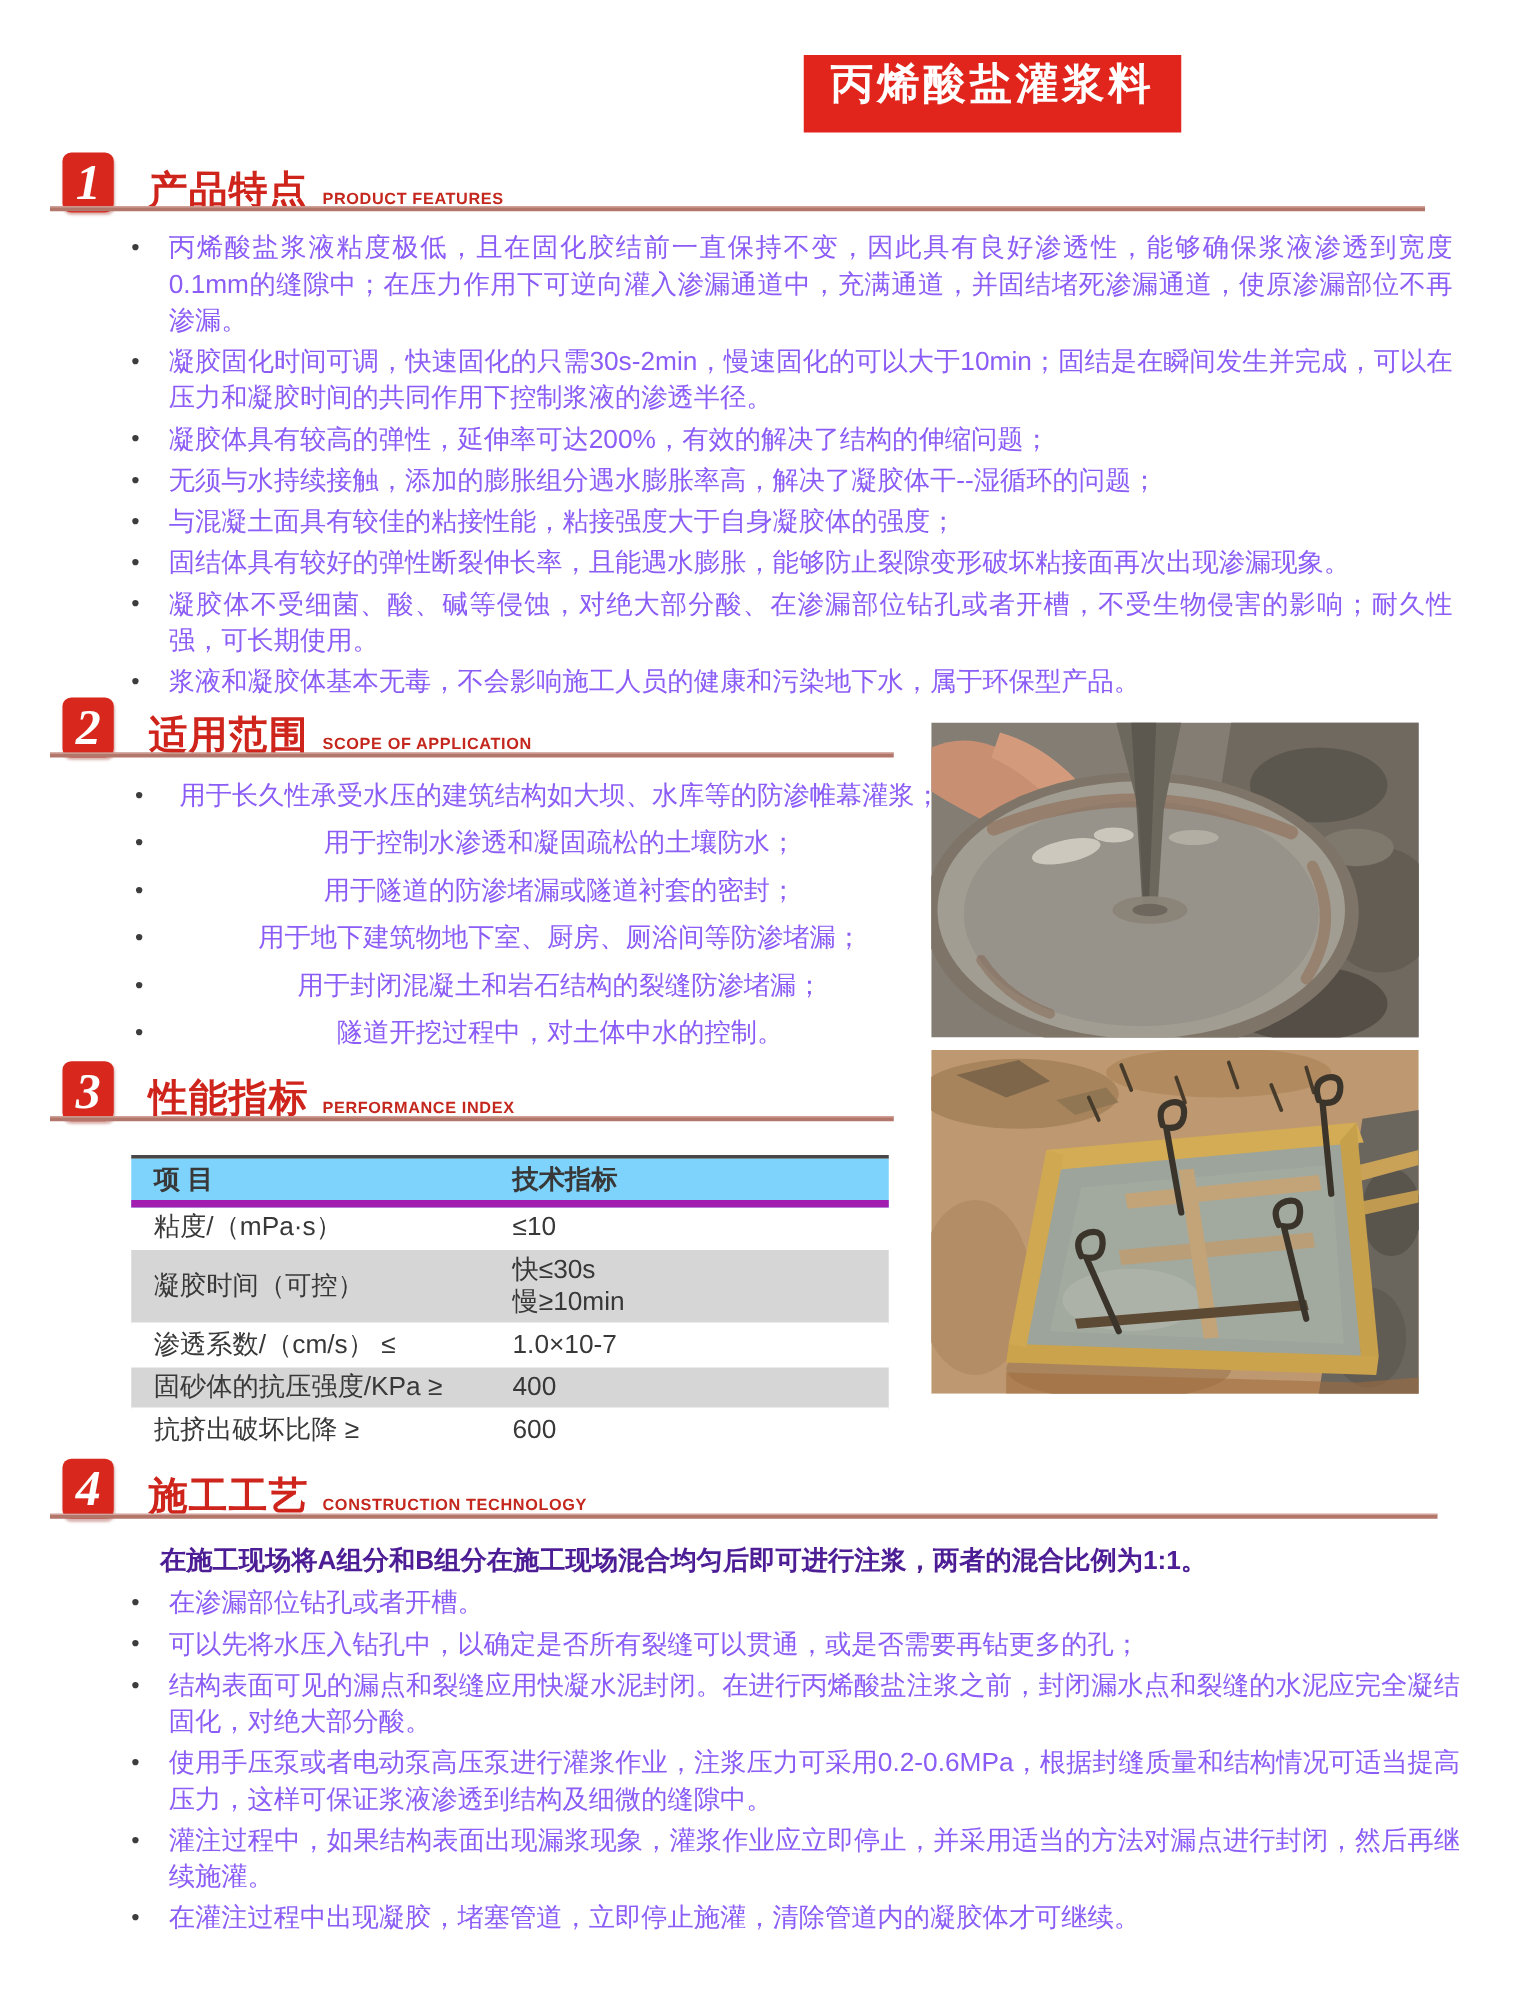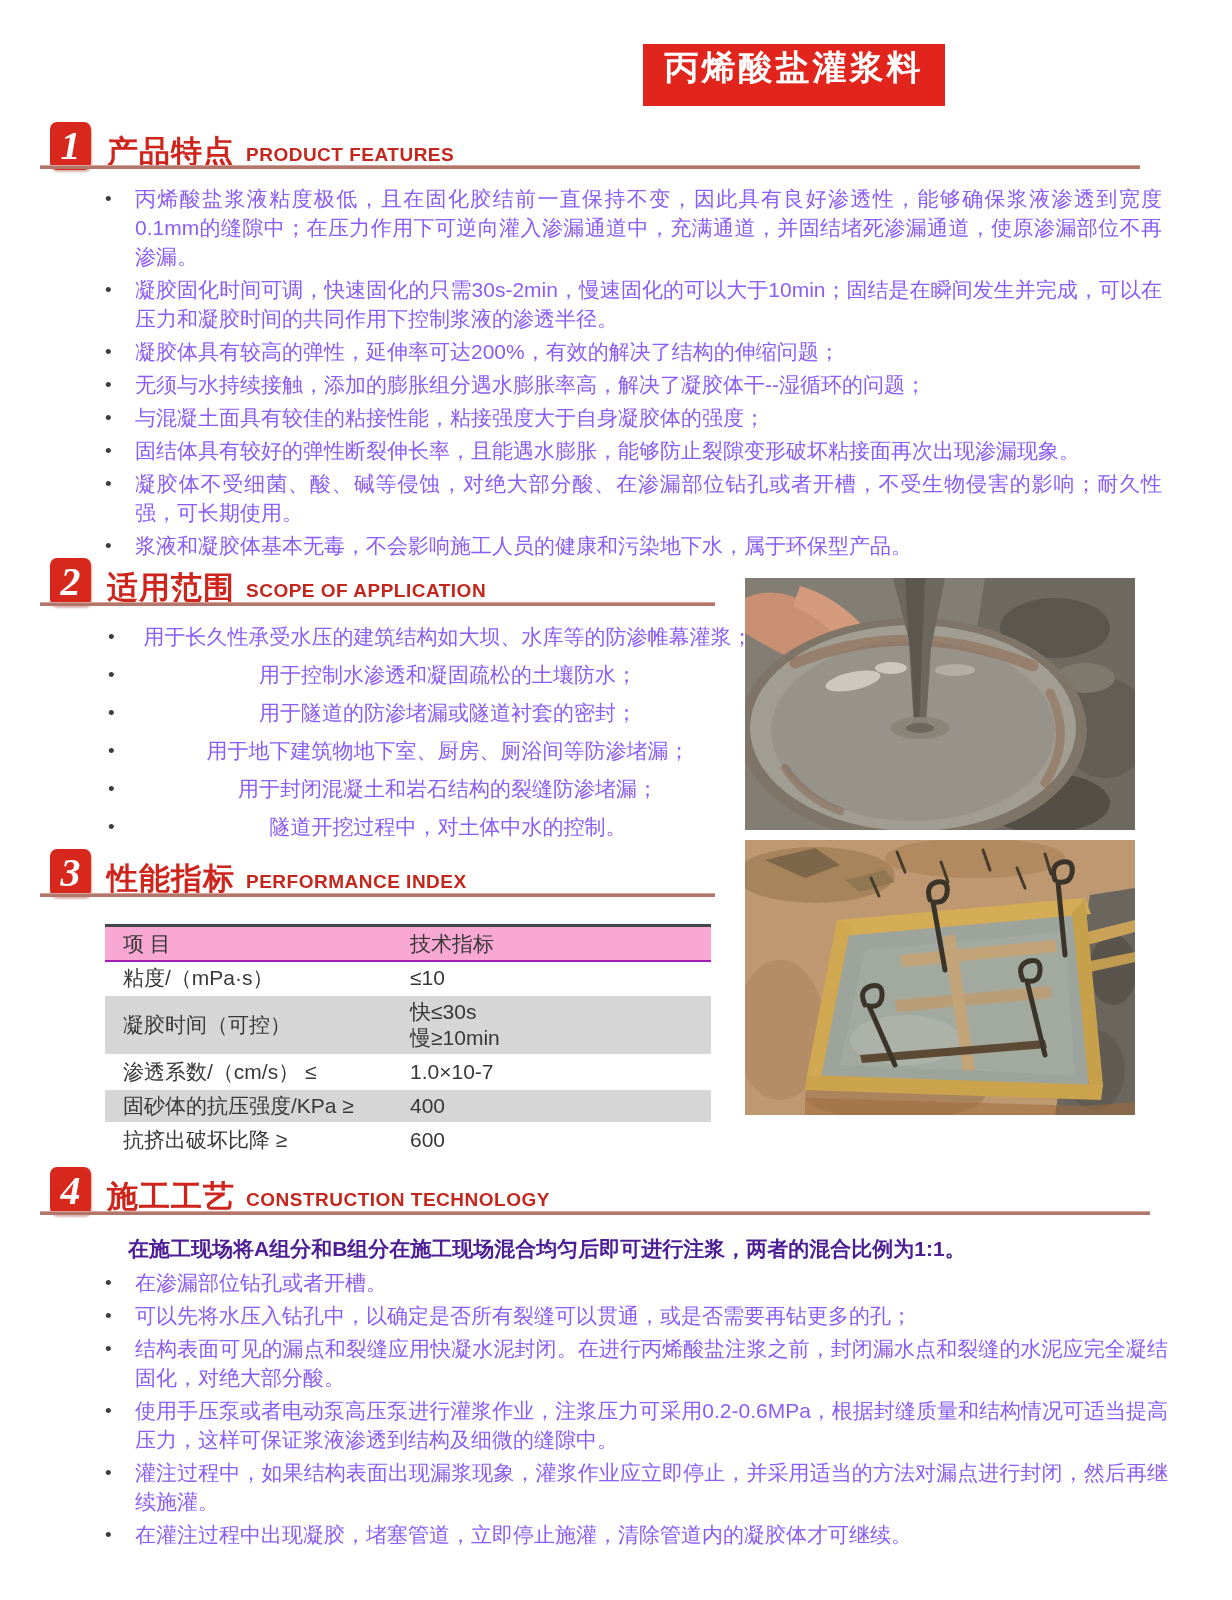--- a/index.html
+++ b/index.html
@@ -15,40 +15,40 @@
 
   
   .sec-head { position:absolute; left:50px; height:50px; display:flex; align-items:flex-end; }
   .num {
     width:41px; height:48px; background:#d8271d; color:#fff;
     font-family:"Liberation Serif","DejaVu Serif",serif;
     font-style:italic; font-weight:bold; font-size:40px;
     text-align:center; line-height:48px; border-radius:7px;
     box-shadow:1px 2px 2px rgba(150,40,30,.35);
   }
-  .sec-title { color:#cf241b; font-size:31px; font-weight:bold; margin-left:16px; line-height:34px; padding-bottom:1px; letter-spacing:1px;}
-  .sec-sub { color:#c4271d; font-size:19px; font-weight:bold; margin-left:11px; padding-bottom:4px; letter-spacing:.5px;}
+  .sec-title { color:#cf241b; font-size:31px; font-weight:bold; margin-left:28px; line-height:34px; padding-bottom:1px; letter-spacing:1px;}
+  .sec-sub { color:#c4271d; font-size:13px; font-weight:bold; margin-left:11px; padding-bottom:4px; letter-spacing:.5px;}
   .sec-line { position:absolute; left:40px; height:3px; background:#b3766b; border-top:1px solid #d3a49b; }
 
   
   .bullets { position:absolute; }
   .bullet { display:flex; margin-bottom:3px; }
   .dot { flex:none; width:30px; padding-left:5px; color:#3d3d3d; font-size:19px; line-height:29px; }
   .btext { flex:1; color:#8b5cf6; font-size:21px; line-height:29px; text-align:justify; }
   .bullets.wide .bullet { margin-bottom:4px; }
   .bullets.scope .bullet { margin-bottom:8px; }
   .bullets.scope .dot { line-height:30px; }
   .bullets.scope .btext { font-size:21px; line-height:30px; text-align:center; }
 
   
   .intro { position:absolute; left:128px; top:1234px; width:1040px; color:#4c1d95; font-size:21px; font-weight:bold; line-height:29px; }
 
   
   .ptable { position:absolute; left:105px; top:924px; width:606px; border-top:3px solid #474747; color:#383838; }
-  .thead { display:flex; background:#f9a8d4; font-weight:normal; border-bottom:2px solid #a21caf; }
+  .thead { display:flex; background:#7dd3fc; font-weight:bold; border-bottom:6px solid #a21caf; }
   .thead .th { font-size:21px; line-height:27px; padding:3px 0; }
   .thead .th:first-child { width:305px; padding-left:18px; box-sizing:border-box; }
   .thead .th:last-child { flex:1; }
   .trow { display:flex; border-bottom:2px solid #fff; }
   .trow:nth-child(even) { background:#d6d6d6; }
   .td { font-size:21px; line-height:26px; padding:3px 0; }
   .td.c1 { width:305px; padding-left:18px; box-sizing:border-box; display:flex; align-items:center; }
   .td.c2 { flex:1; }
 
   

